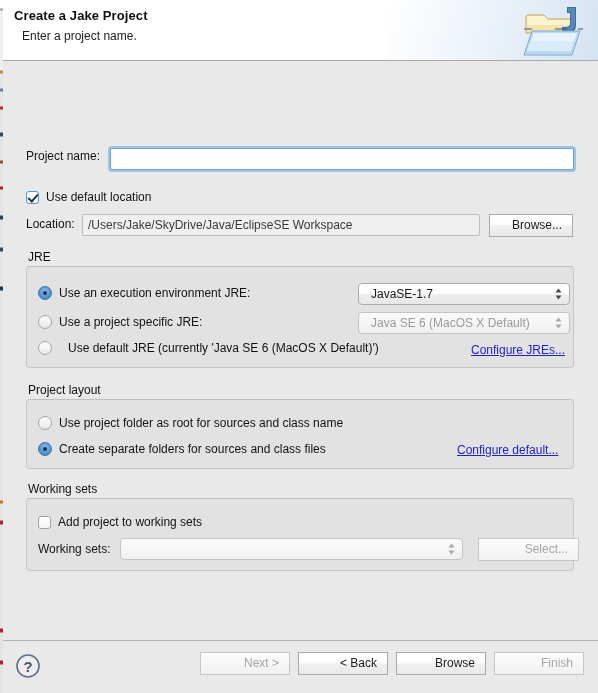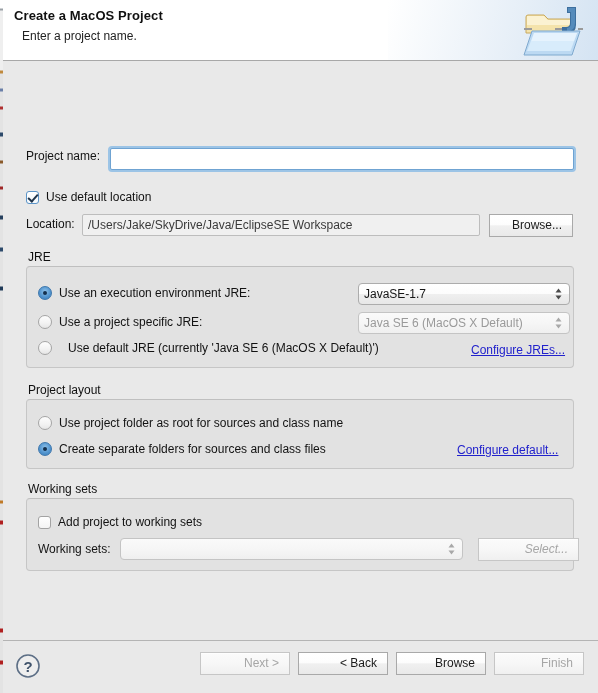--- a/index.html
+++ b/index.html
@@ -175,21 +175,21 @@
   .combo {
     box-sizing: border-box;
     position: relative;
     height: 22px;
     border: 1px solid #acacac;
     border-radius: 4px;
     background: linear-gradient(to bottom, #ffffff 0%, #fcfcfc 48%, #efefef 52%, #e7e7e7 100%);
     font-size: 12px;
     color: #161616;
     line-height: 20px;
-    padding: 0 22px 0 5px;
+    padding: 0 22px 0 12px;
     white-space: nowrap;
     overflow: hidden;
   }
   .combo.disabled {
     color: #9a9a9a;
     border-color: #c4c4c4;
     background: linear-gradient(to bottom, #fafafa 0%, #f6f6f6 50%, #efefef 100%);
   }
   .combo .stepper {
     position: absolute;
@@ -308,21 +308,21 @@
 </style>
 </head>
 <body>
 
 <div id="dialog">
 
   <div class="edge-bleed"></div>
 
   <div class="wizard-header">
     <div class="sheen"></div>
-    <div class="header-title">Create a MacOS Project</div>
+    <div class="header-title">Create a Jake Project</div>
     <div class="header-subtitle">Enter a project name.</div>
     <div class="header-icon">
       <svg viewBox="0 0 62 56" width="62" height="56">
 
         <path d="M4 18 L4 14 Q4 12 6 12 L22 12 L26 16 L50 16 Q52 16 52 18 L52 30 L4 30 Z" fill="#f4e3ab" stroke="#c8a95e" stroke-width="1"></path>
         <path d="M5 13 L22 13 L25.5 17 L51 17 L51 22 L5 22 Z" fill="#fbf2d2"></path>
 
         <path d="M45 4 L54 4 L54 22 Q54 30 45 30 L40 30 L40 24 L44 24 Q48 24 48 20 L48 10 L45 10 Z" fill="#3d6f9e"></path>
         <path d="M46 5 L53 5 L53 20 Q53 28 45 28.5 L45 25 Q49 24.5 49 20 L49 9 L46 9 Z" fill="#5d94c4" opacity="0.75"></path>
 
@@ -413,21 +413,21 @@
     <div class="row" style="left:38px; top:481px;">
       <label class="fieldlabel">Working sets:</label>
     </div>
     <div class="combo disabled" style="position:absolute; left:120px; top:477px; width:343px;">
       <span></span>
       <svg class="stepper" viewBox="0 0 9 15">
         <path d="M4.5 2 L7.5 6 L1.5 6 Z" fill="#a8a8a8"></path>
         <path d="M4.5 13 L7.5 9 L1.5 9 Z" fill="#a8a8a8"></path>
       </svg>
     </div>
-    <div class="btn disabled" style="position:absolute; left:478px; top:477px; width:101px;font-style:italic;">Select...</div>
+    <div class="btn disabled" style="position:absolute; left:478px; top:477px; width:101px;">Select...</div>
 
   </div>
 
   <div class="wizard-footer">
     <div style="position:absolute; left:15px; top:12px;">
       <svg width="26" height="26" viewBox="0 0 26 26">
         <circle cx="13" cy="13" r="11" fill="#eeeeee" stroke="#5d6f86" stroke-width="1.6"></circle>
         <text x="13" y="18.5" font-family="Liberation Sans, sans-serif" font-size="15" font-weight="bold" fill="#40536b" text-anchor="middle">?</text>
       </svg>
     </div>

